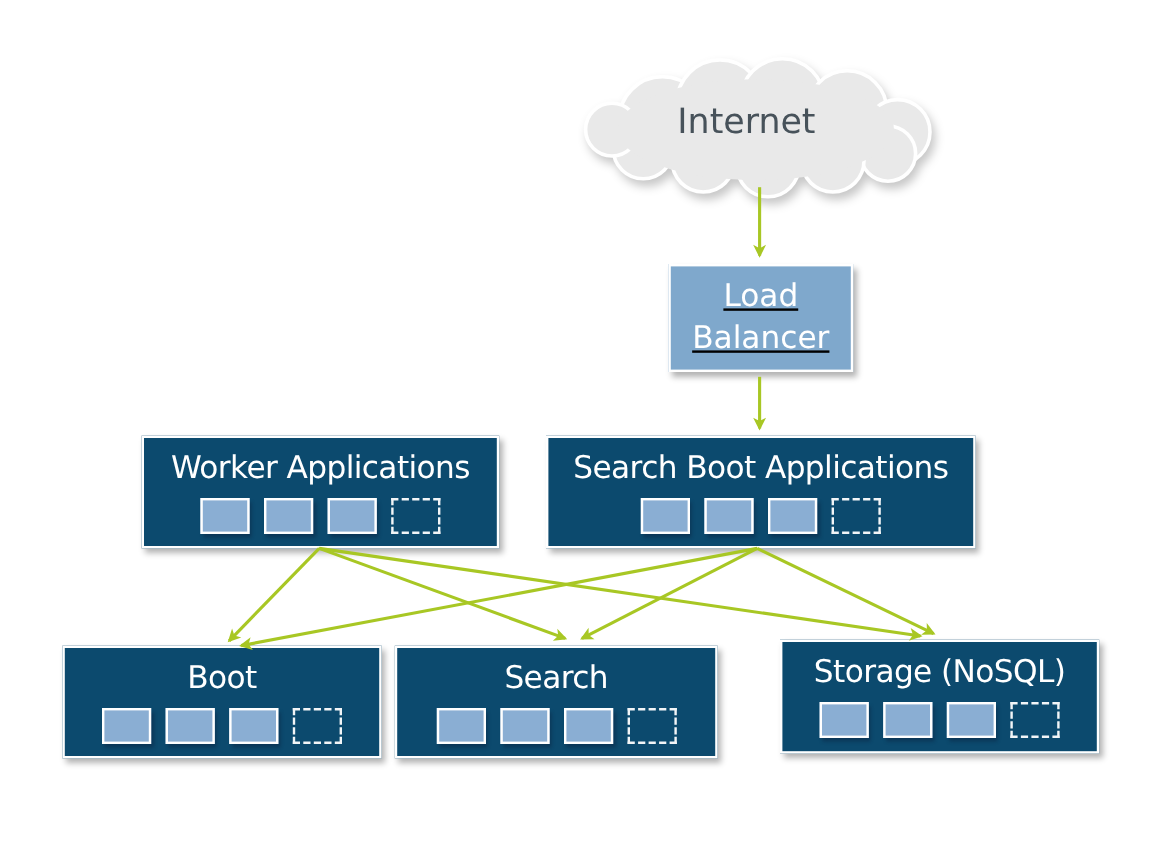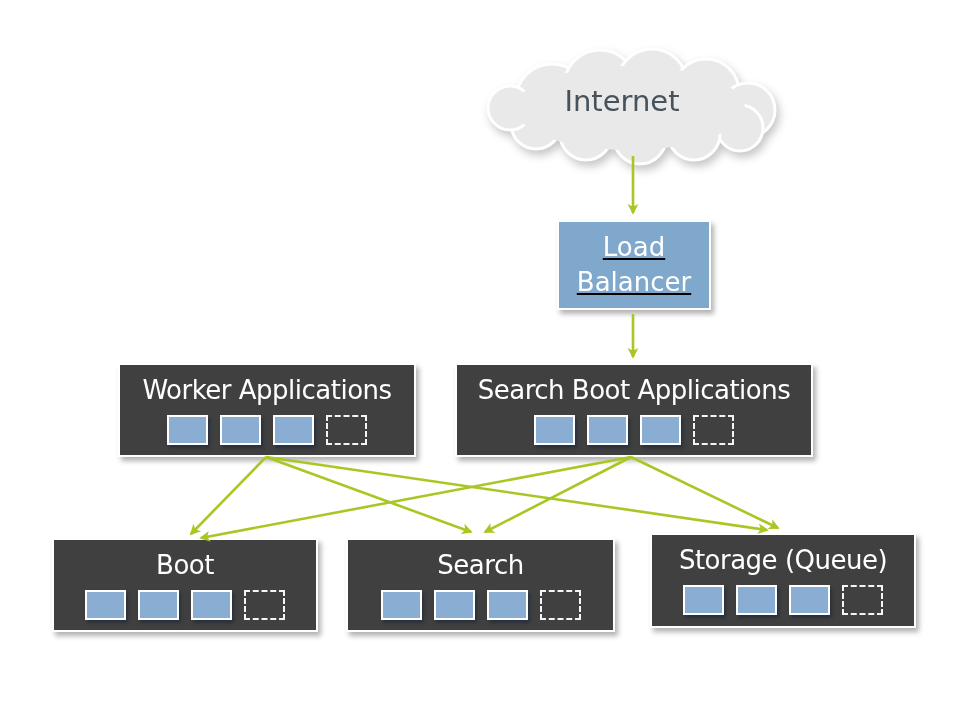--- a/index.html
+++ b/index.html
@@ -11,31 +11,31 @@
   .cloud-layer{z-index:1;}
   .cloud-group{filter:drop-shadow(3px 5px 4px rgba(0,0,0,0.22));}
   .cloud-label{
     position:absolute;left:492px;top:84px;width:260px;z-index:2;
     text-align:center;font-size:29px;color:#47525a;letter-spacing:0px;
   }
   .arrow-layer{z-index:3;}
 
   .box{position:absolute;box-sizing:border-box;z-index:2;
        border:2px solid #ffffff;box-shadow:3px 4px 5px rgba(0,0,0,0.30);}
-  .box-dark{background:#404040;}
+  .box-dark{background:#0c4a6e;}
   .box-lb{
     left:557px;top:220px;width:154px;height:90px;background:#7fa8cc;
     display:flex;align-items:center;justify-content:center;text-decoration:underline;
   }
   .lb-label{color:#ffffff;font-size:26px;line-height:35px;text-align:center;}
 
   .box-worker {left:118px;top:363px;width:298px;height:94px;}
   .box-spring {left:455px;top:363px;width:358px;height:94px;}
   .box-queue  {left:52px; top:538px;width:266px;height:94px;}
-  .box-search {left:346px;top:538px;width:269px;height:94px;}
+  .box-search {left:329px;top:538px;width:269px;height:94px;}
   .box-storage{left:650px;top:533px;width:266px;height:95px;}
 
   .box-title{
     color:#ffffff;font-size:26px;line-height:34px;text-align:center;
     padding-top:8px;white-space:nowrap;letter-spacing:-0.5px;
   }
   .squares{display:flex;justify-content:center;gap:12px;margin-top:8px;}
   .sq{
     width:41px;height:30px;box-sizing:border-box;background:#8aaed3;
     border:2px solid #ffffff;box-shadow:2px 3px 3px rgba(10,30,60,0.45);
@@ -104,21 +104,21 @@
     <div class="box-title">Search</div>
     <div class="squares">
         <span class="sq"></span>
         <span class="sq"></span>
         <span class="sq"></span>
         <span class="sq dashed"></span>
       </div>
   </div>
 
   <div class="box box-dark box-storage">
-    <div class="box-title">Storage (Queue)</div>
+    <div class="box-title">Storage (NoSQL)</div>
     <div class="squares">
         <span class="sq"></span>
         <span class="sq"></span>
         <span class="sq"></span>
         <span class="sq dashed"></span>
       </div>
   </div>
 
   <svg class="layer arrow-layer" viewBox="0 0 960 720">
     <defs>

